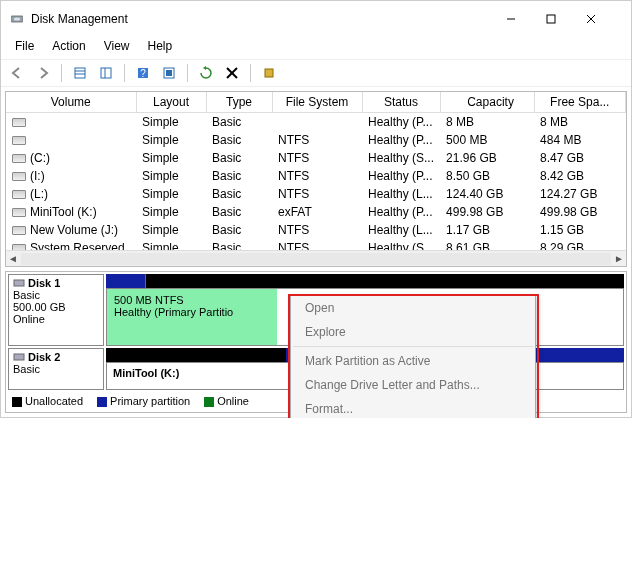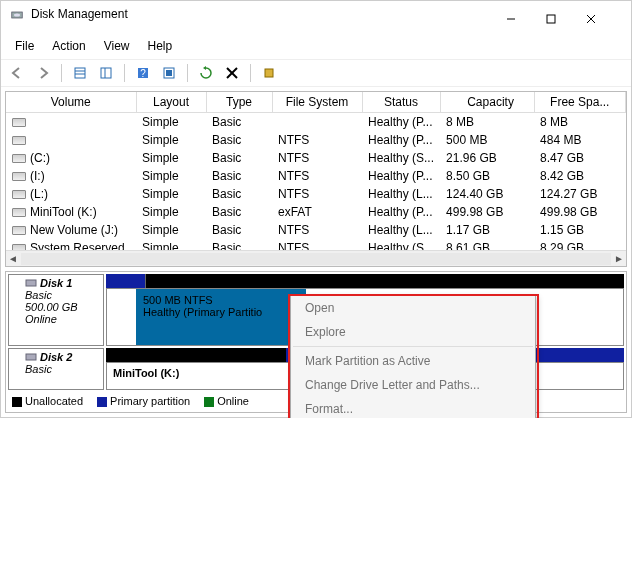--- a/index.html
+++ b/index.html
@@ -1,47 +1,47 @@
 <!DOCTYPE html>
 <html><head>
 <meta charset="utf-8">
 <style>
   * { box-sizing: border-box; margin: 0; padding: 0; }
   body { font-family: "Segoe UI", Tahoma, sans-serif; font-size: 12px; background: #fff; color: #000; }
   .window { width: 632px; border: 1px solid #ccc; background: #fff; }
-  .titlebar { display: flex; padding: 6px 20px 2px 8px; }
+  .titlebar { display: flex; align-items: center; padding: 6px 20px 2px 8px; }
   .titlebar .icon { width: 16px; height: 16px; margin-right: 6px; display:flex; align-items:center; justify-content:center; }
   .titlebar .title { flex: 1; font-size: 12px; }
   .win-btns { display: flex; gap: 0; }
   .win-btn { width: 40px; height: 24px; display: flex; align-items: center; justify-content: center; background: #fff; }
   .menubar { display: flex; padding: 2px 6px; gap: 2px; }
   .menubar .menu { padding: 4px 8px; }
   .toolbar { display: flex; align-items: center; padding: 3px 6px; gap: 6px; border-top: 1px solid #eee; border-bottom: 1px solid #eee; }
   .toolbar .sep { width: 1px; height: 18px; background: #ccc; margin: 0 2px; }
   .tb-btn { width: 20px; height: 20px; display: flex; align-items: center; justify-content: center; }
   .content { padding: 4px; }
   .table-wrap { border: 1px solid #bbb; height: 176px; overflow: hidden; position: relative; background:#fff;}
   table { width: 100%; border-collapse: collapse; font-size: 12px; }
   th { text-align: center; padding: 3px 6px; border-right: 1px solid #ddd; border-bottom: 1px solid #ddd; font-weight: normal; background: #fff; white-space: nowrap; overflow: hidden; }
   td { padding: 2px 6px; white-space: nowrap; overflow: hidden; }
   .drive-cell { display: flex; align-items: center; gap: 4px; }
   .drive-icon { width: 14px; height: 9px; background: linear-gradient(#d0d0d0,#f0f0f0); border:1px solid #888; border-radius:1px; }
   .hscroll { position: absolute; bottom: 0; left: 0; right: 0; height: 16px; background: #f0f0f0; border-top: 1px solid #ddd; display:flex; justify-content:space-between; align-items:center; padding:0 2px;}
   .hscroll .arr { font-size:10px; color:#555;}
   .disk-panel { border: 1px solid #bbb; margin-top: 4px; padding: 2px; background:#fff;}
   .disk-row { display: flex; margin-bottom: 2px; }
-  .disk-label { width: 96px; height: 72px; border: 1px solid #888; background: #fff; padding: 2px 16px; font-size: 11px; margin-right:2px;font-style:italic;}
+  .disk-label { width: 96px; height: 72px; border: 1px solid #888; background: #fff; padding: 2px 4px; font-size: 11px; margin-right:2px;}
   .disk-label .name { font-weight: bold; display:flex; align-items:center; gap:3px;}
   .disk-map { flex: 1; display: flex; flex-direction: column; }
   .disk-map-top { display: flex; height: 14px; }
   .disk-map-top .seg-blue { background: #1020a0; flex:0 0 40px; border-right:1px solid #666;}
   .disk-map-top .seg-black { background: #000; flex:1; }
   .disk-map-body { flex:1; display:flex; border:1px solid #888; background:#fff;}
   .part-box { border-right:1px solid #888; padding:4px 6px; font-size:11px; }
-  .part-box.sel { background:#0369a1; border:1px solid transparent;margin-left:29px; }
+  .part-box.sel { background:#86efac; border:1px solid transparent; }
   .legend { display:flex; gap:14px; padding:3px 4px; font-size:11px; align-items:center;}
   .sw { width:10px; height:10px; display:inline-block; margin-right:3px; vertical-align:middle;}
   .context-menu { position: absolute; left: 290px; top: 295px; width: 246px; background: #f5f5f5; border: 1px solid #aaa; box-shadow: 2px 2px 6px rgba(0,0,0,.2); z-index: 100; font-size: 12px; }
   .cm-item { padding: 5px 14px; color: #737373; }
   .cm-item.enabled { color: #000; }
   .cm-sep { height: 1px; background: #ddd; margin: 2px 2px; }
   .highlight-box { position: absolute; left: 288px; top: 294px; width: 251px; height: 198px; border: 2px solid #e02020; z-index: 200; pointer-events: none; }
   .page { position: relative; width: 632px; }
   .disk2-row .disk-label { height: 42px; }
   .disk2-top { display:flex; height:14px;}

